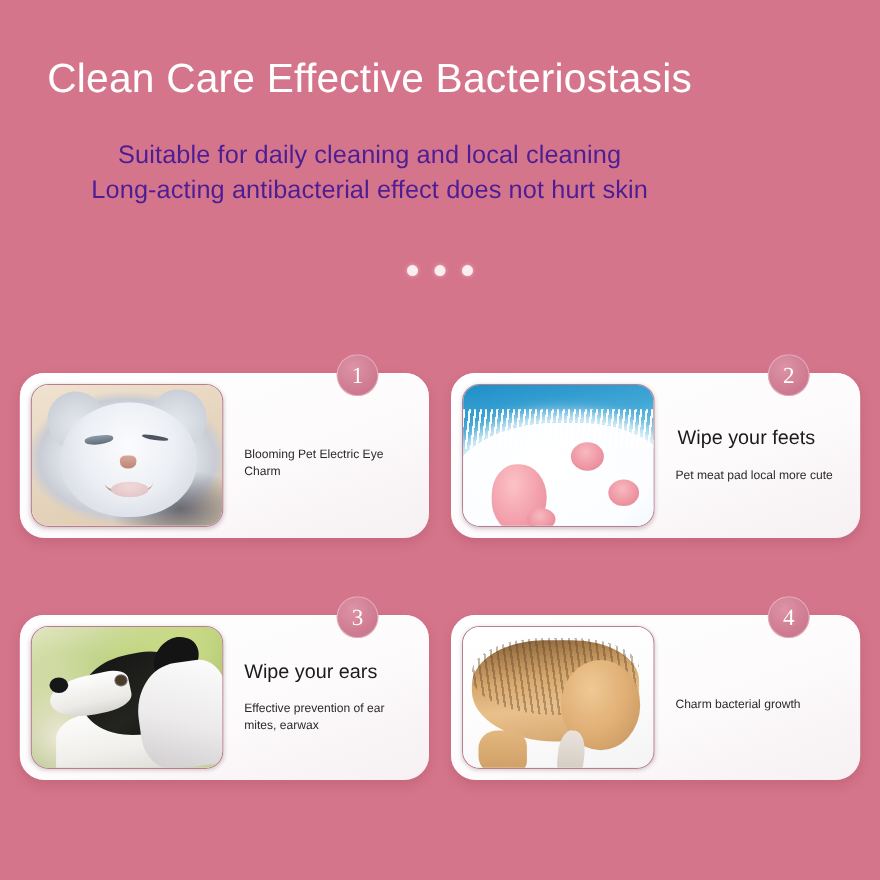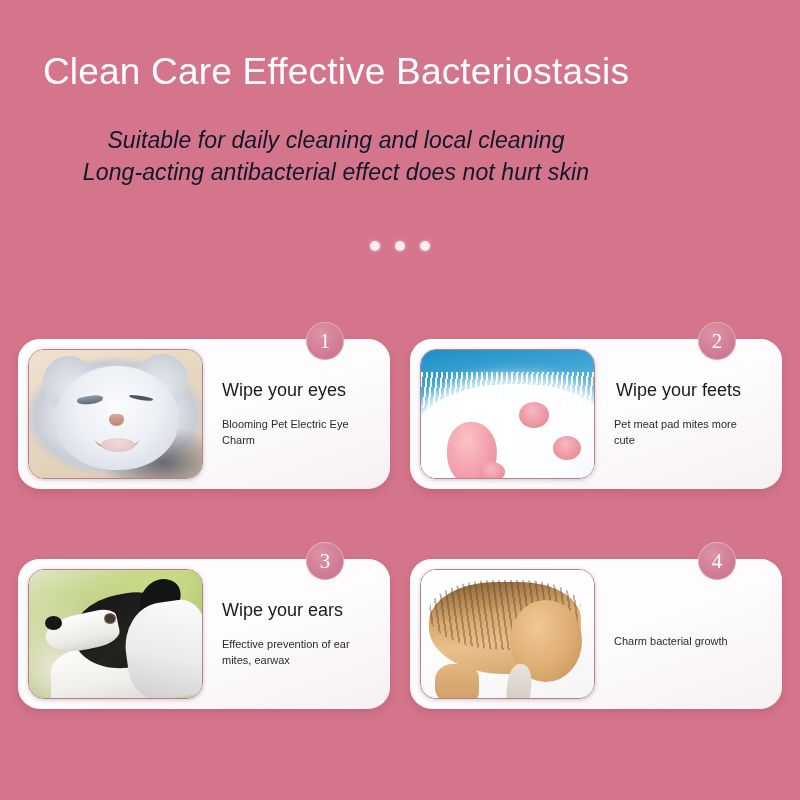--- a/index.html
+++ b/index.html
@@ -42,22 +42,21 @@
     letter-spacing: 0.2px;
   }
 
   .subline-wrap {
     margin-top: 31px;
   }
 
   .subline {
     font-size: 23px;
     line-height: 32px;
-    font-style: italic;
-    color: #0f172a;
+    color: #4c1d95;
     letter-spacing: 0.1px;
   }
 
   
   .dots {
     position: absolute;
     top: 241px;
     left: 0;
     width: 800px;
     display: flex;
@@ -387,40 +386,39 @@
           <span class="cat-ear r"></span>
           <span class="cat-face"></span>
           <span class="cat-eye l"></span>
           <span class="cat-eye r"></span>
           <span class="cat-nose"></span>
           <span class="cat-mouth"></span>
           <span class="cat-mouth2"></span>
         </div>
       </div>
       <div class="card-text">
-        <div class="card-title">Wipe your eyes</div>
         <div class="card-desc">Blooming Pet Electric Eye Charm</div>
       </div>
       <div class="badge">1</div>
     </div>
 
     <div class="card c2">
       <div class="thumb">
         <div class="thumb-art art-paw">
           <span class="paw-body"></span>
           <span class="paw-fur"></span>
           <span class="pad big"></span>
           <span class="pad t1"></span>
           <span class="pad t2"></span>
           <span class="pad t3"></span>
         </div>
       </div>
       <div class="card-text">
         <div class="card-title">Wipe your feets</div>
-        <div class="card-desc">Pet meat pad mites more cute</div>
+        <div class="card-desc">Pet meat pad local more cute</div>
       </div>
       <div class="badge">2</div>
     </div>
 
     <div class="card c3">
       <div class="thumb">
         <div class="thumb-art art-collie">
           <span class="collie-chest"></span>
           <span class="collie-head"></span>
           <span class="collie-ear"></span>

